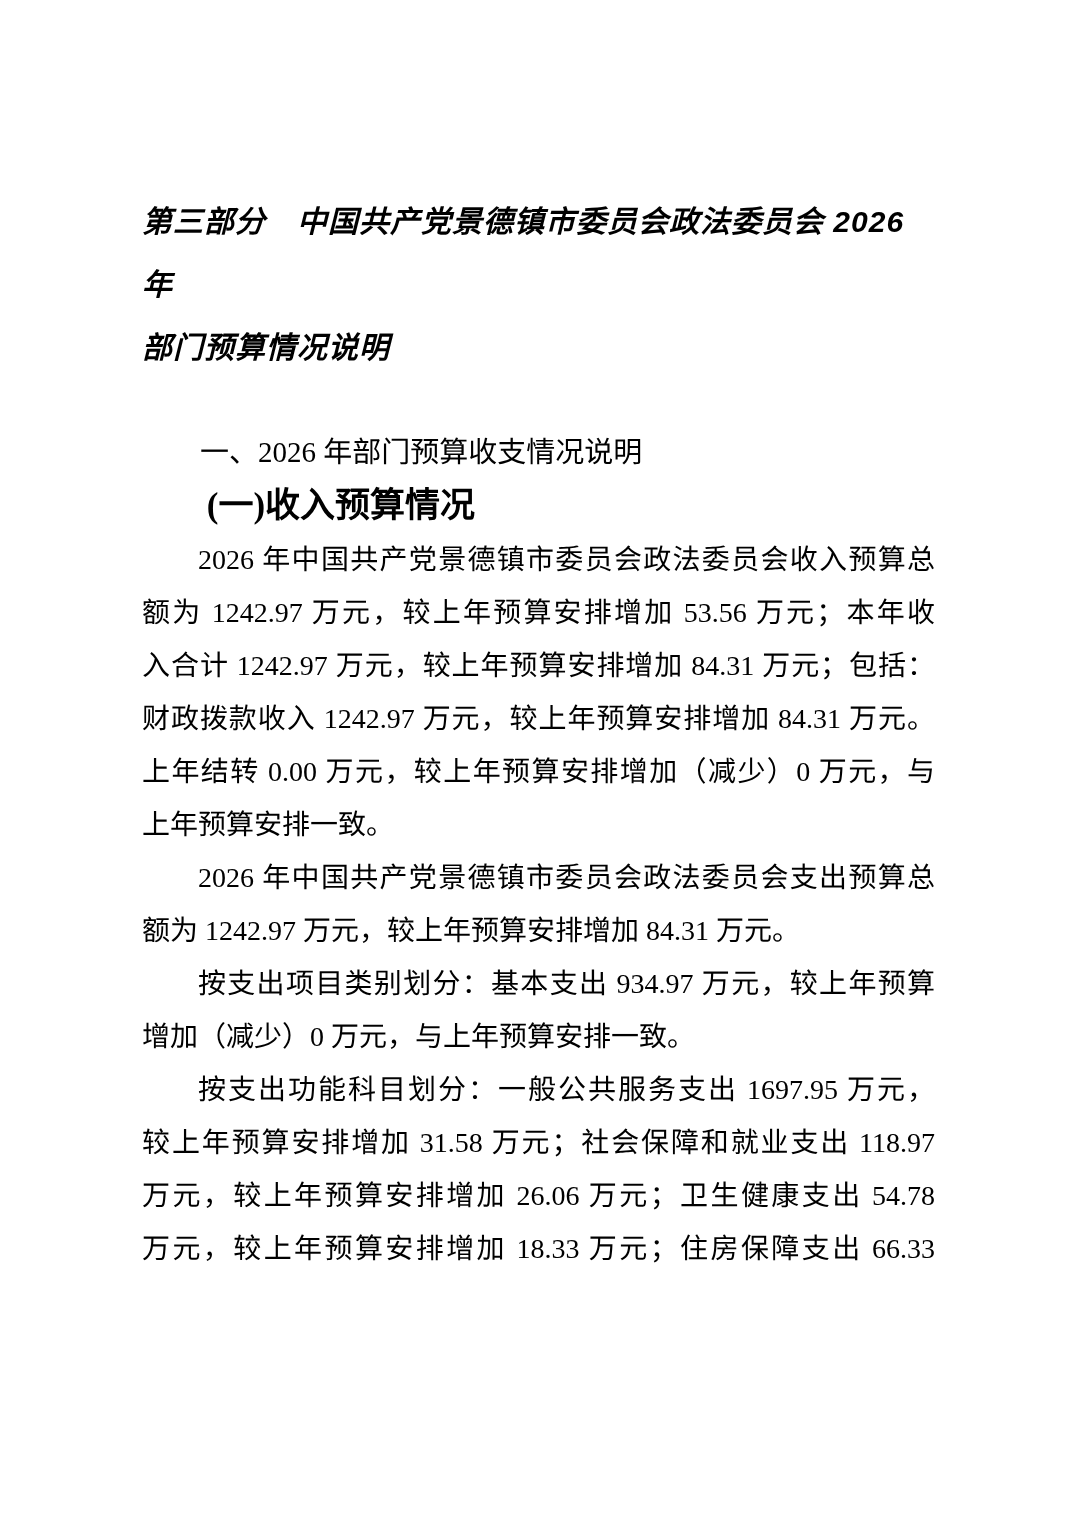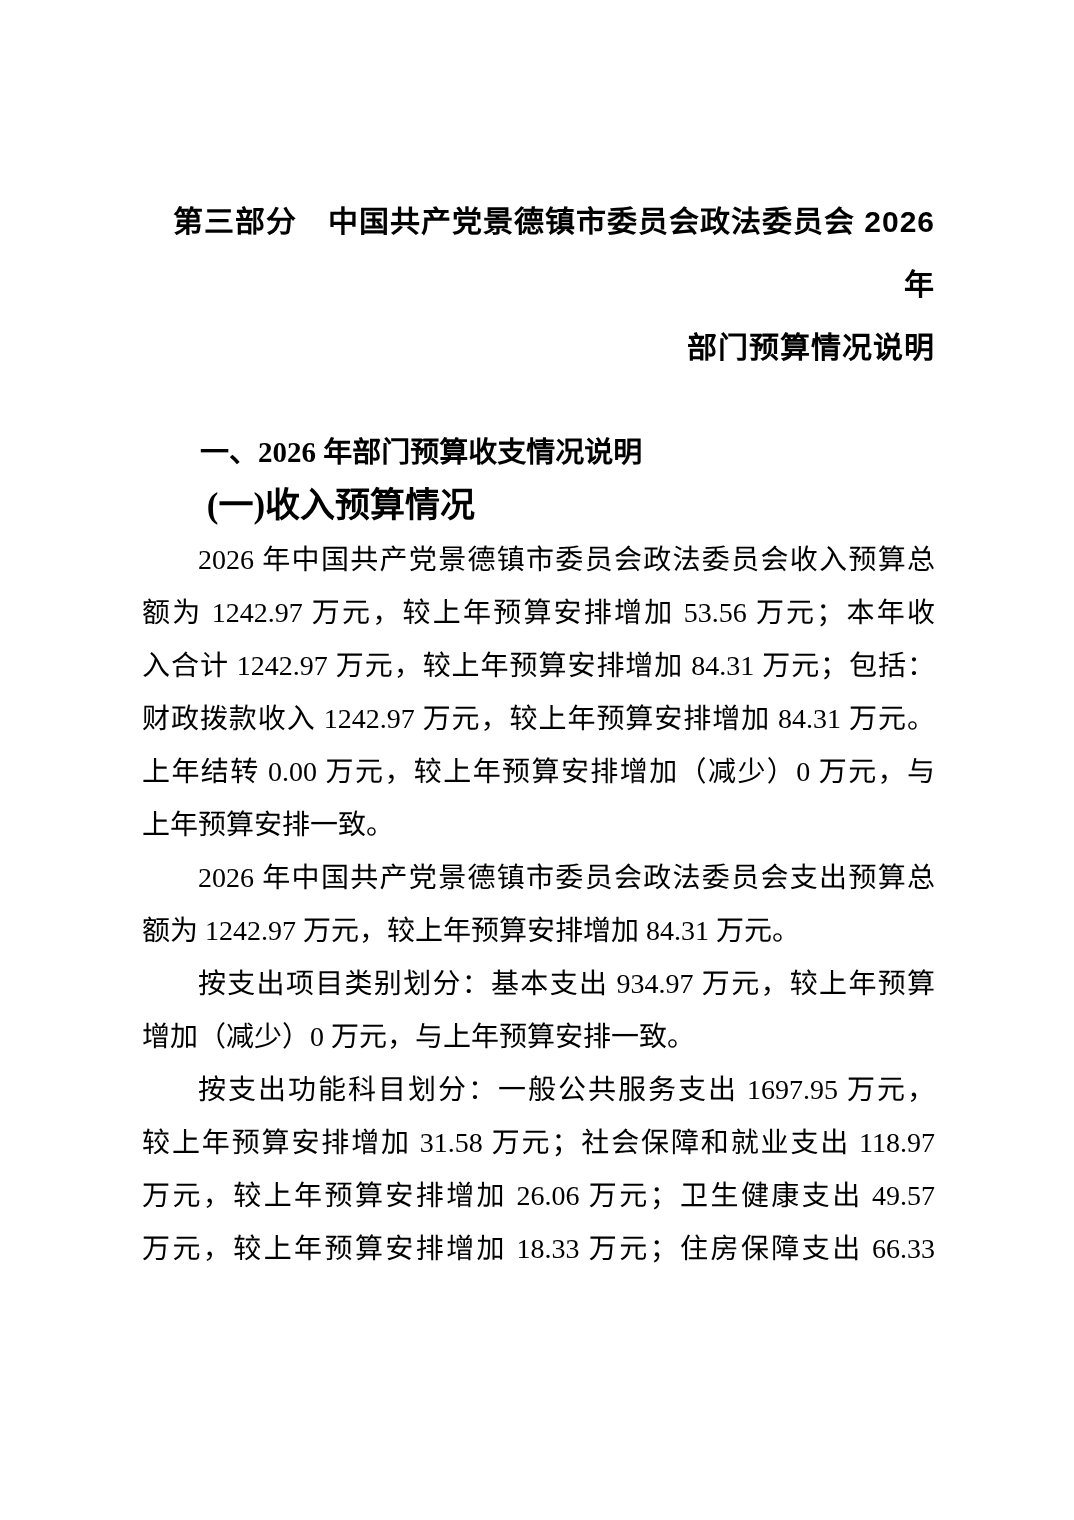--- a/index.html
+++ b/index.html
@@ -9,30 +9,31 @@
     width: 1074px;
     height: 1520px;
     margin: 0 auto;
     background: #ffffff;
     color: #000000;
     padding: 190px 139px 0 142px;
     overflow: hidden;
     font-family: "Liberation Serif", "DejaVu Serif", serif;
   }
   .doc-title {
-    text-align: right;
+    text-align: left;
     font-family: "Liberation Sans", "DejaVu Sans", sans-serif;
     font-weight: bold;
     font-size: 30px;
     line-height: 63px;
     letter-spacing: 1px;
+    font-style: italic;
   }
   .heading-l1 {
     margin-top: 46px;
-    font-weight: bold;
+    font-weight: normal;
     font-size: 29px;
     line-height: 54px;
     text-indent: 2em;
   }
   .heading-l2 {
     font-weight: bold;
     font-size: 35px;
     line-height: 54px;
     text-indent: 1.85em;
   }
@@ -76,17 +77,17 @@
     </div>
 
   <div class="para">
       <div class="line first">按支出项目类别划分：基本支出 934.97 万元，较上年预算</div>
       <div class="line end">增加（减少）0 万元，与上年预算安排一致。</div>
     </div>
 
   <div class="para">
       <div class="line first">按支出功能科目划分：一般公共服务支出 1697.95 万元，</div>
       <div class="line">较上年预算安排增加 31.58 万元；社会保障和就业支出 118.97</div>
-      <div class="line">万元，较上年预算安排增加 26.06 万元；卫生健康支出 49.57</div>
+      <div class="line">万元，较上年预算安排增加 26.06 万元；卫生健康支出 54.78</div>
       <div class="line">万元，较上年预算安排增加 18.33 万元；住房保障支出 66.33</div>
     </div>
 
 </div>
 
 </body></html>

